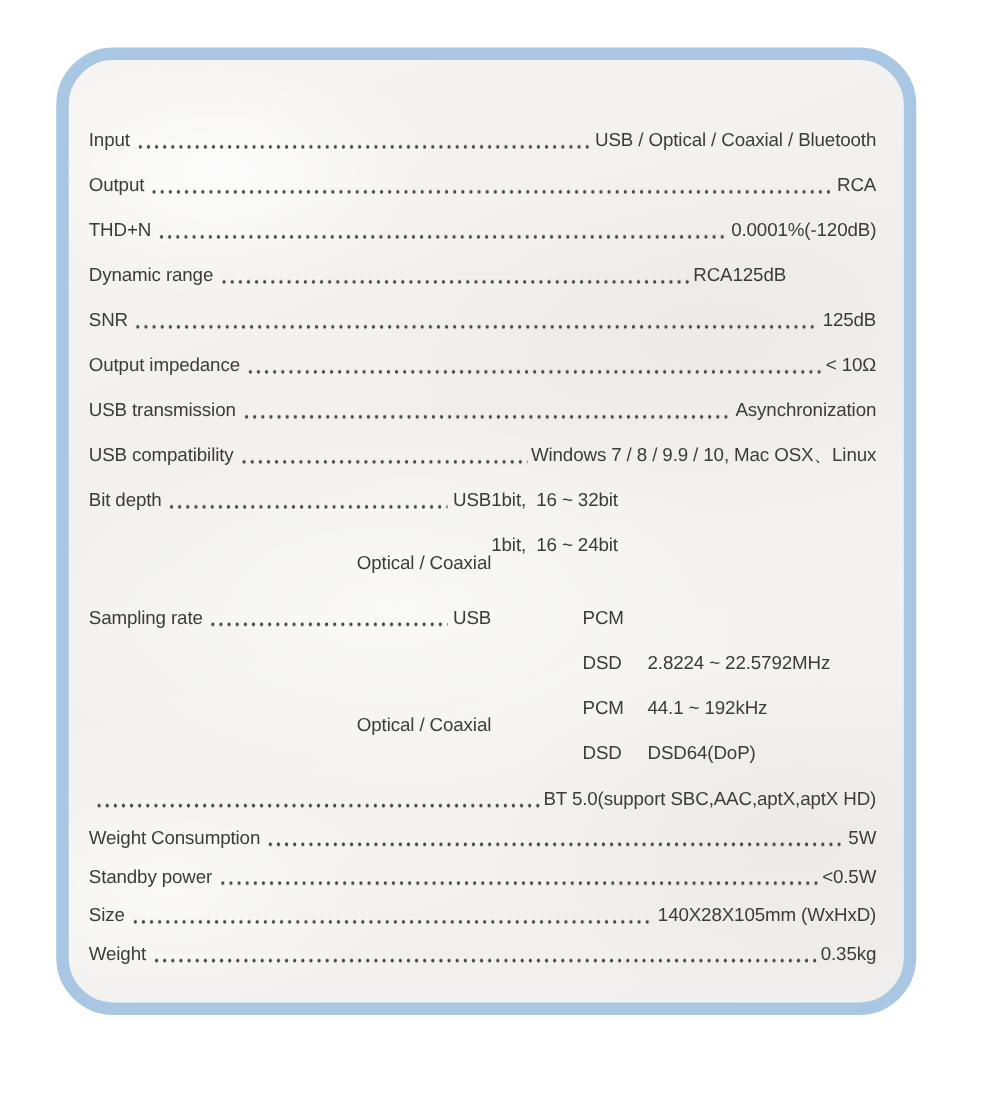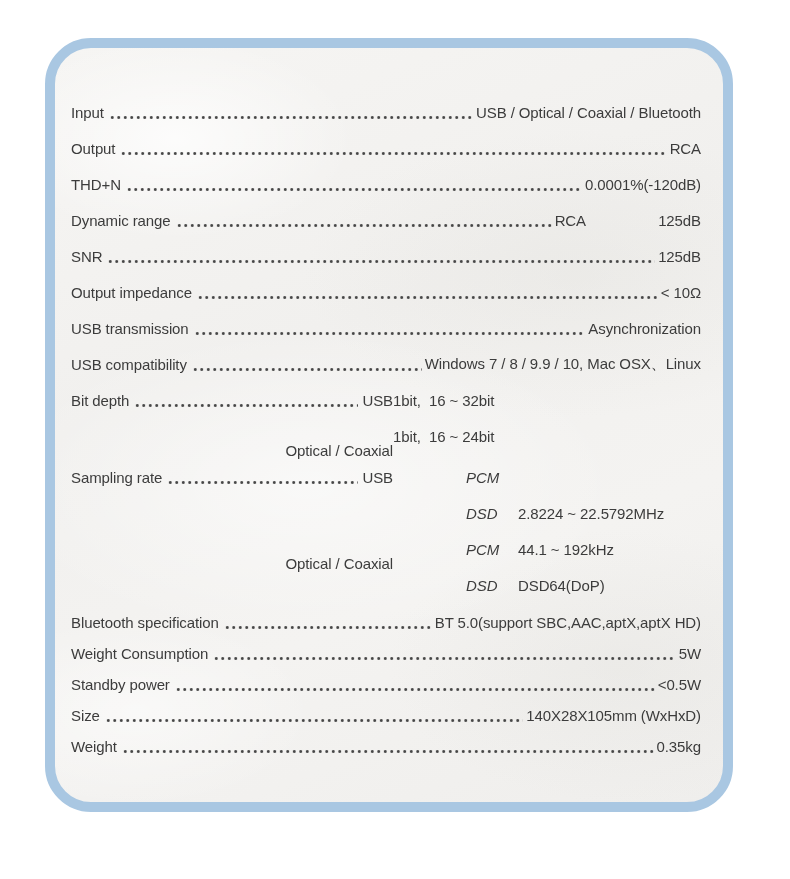--- a/index.html
+++ b/index.html
@@ -30,40 +30,40 @@
   .spec-list{display:block;}
   .row{
     display:flex;
     align-items:center;
     height:36px;
     font-size:15px;
     letter-spacing:-0.1px;
     white-space:pre;
   }
   .row.tight{height:31px;}
-  .row.mt5{margin-top:5px;}
+  .row.mt5{margin-top:22px;}
   .row.mt4{margin-top:4px;}
   .lbl{flex:0 0 auto;}
   .leader{
     flex:1 1 auto;
     height:17px;
     margin:0 3px 0 5px;
     background-image:radial-gradient(circle, #474747 1.15px, rgba(0,0,0,0) 1.55px);
     background-size:6.5px 4.6px;
     background-repeat:repeat-x;
     background-position:0 calc(100% - 1px);
   }
-  .val{flex:0 0 auto;text-align:right;}
+  .val{flex:0 0 auto;text-align:left;}
   .mid{flex:0 0 auto;}
   .w115{width:115px;}
   
   .c1{flex:0 0 322px;display:flex;align-items:center;height:100%;white-space:pre;}
   .c1 .leader{margin-right:4px;}
   .c1 .push{margin-left:auto;margin-top:28px;}
-  .c2{flex:0 0 52px;margin-left:73px;font-style:italic;}
+  .c2{flex:0 0 52px;margin-left:73px;}
   .c3{flex:1 1 auto;text-align:left;}
 </style>
 </head>
 <body>
 
 <div class="card">
   <div class="spec-list">
 
     <div class="row">
       <span class="lbl">Input</span>
@@ -153,21 +153,20 @@
       <div class="c3">44.1 ~ 192kHz</div>
     </div>
 
     <div class="row">
       <div class="c1"></div>
       <div class="c2">DSD</div>
       <div class="c3">DSD64(DoP)</div>
     </div>
 
     <div class="row tight mt4">
-      <span class="lbl">Bluetooth specification</span>
       <span class="leader"></span>
       <span class="val">BT 5.0(support SBC,AAC,aptX,aptX HD)</span>
     </div>
 
     <div class="row tight">
       <span class="lbl">Weight Consumption</span>
       <span class="leader"></span>
       <span class="val">5W</span>
     </div>
 

